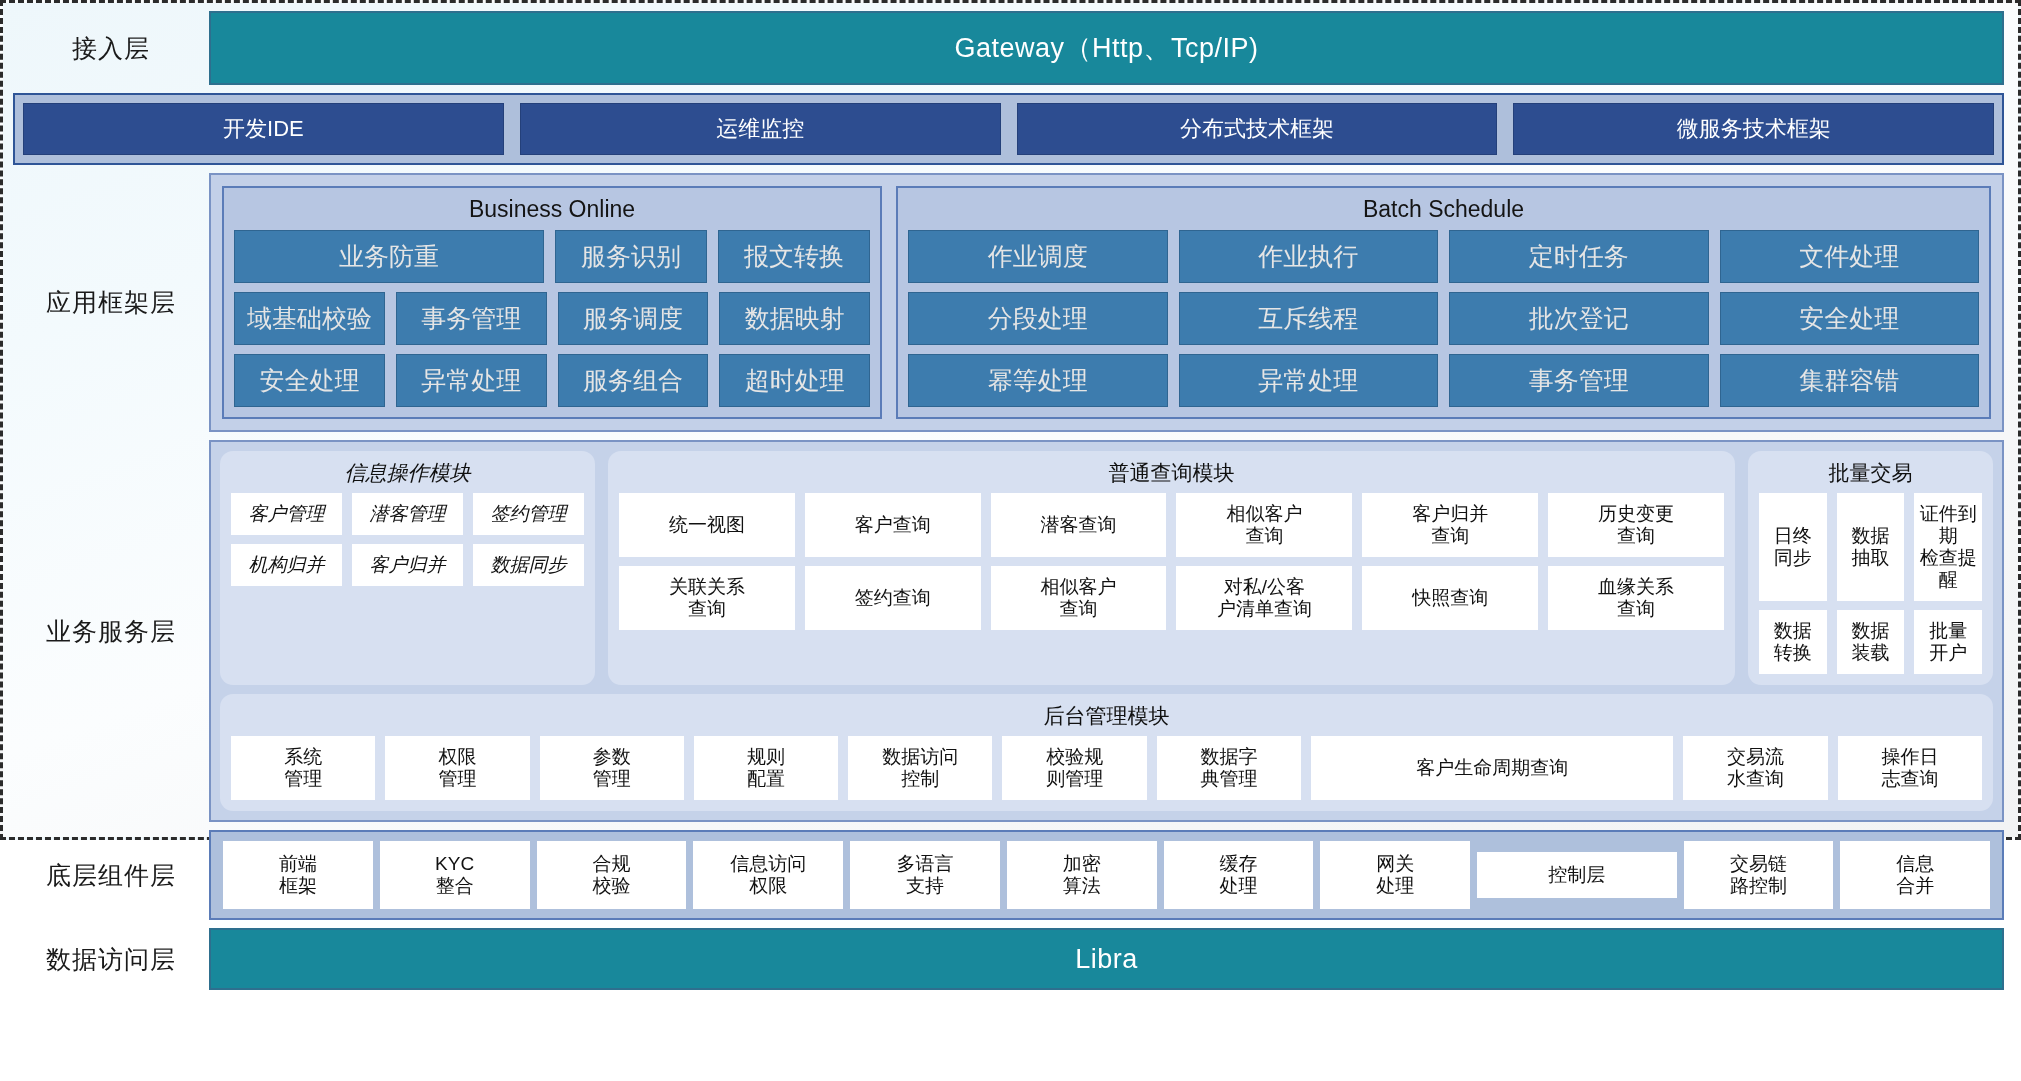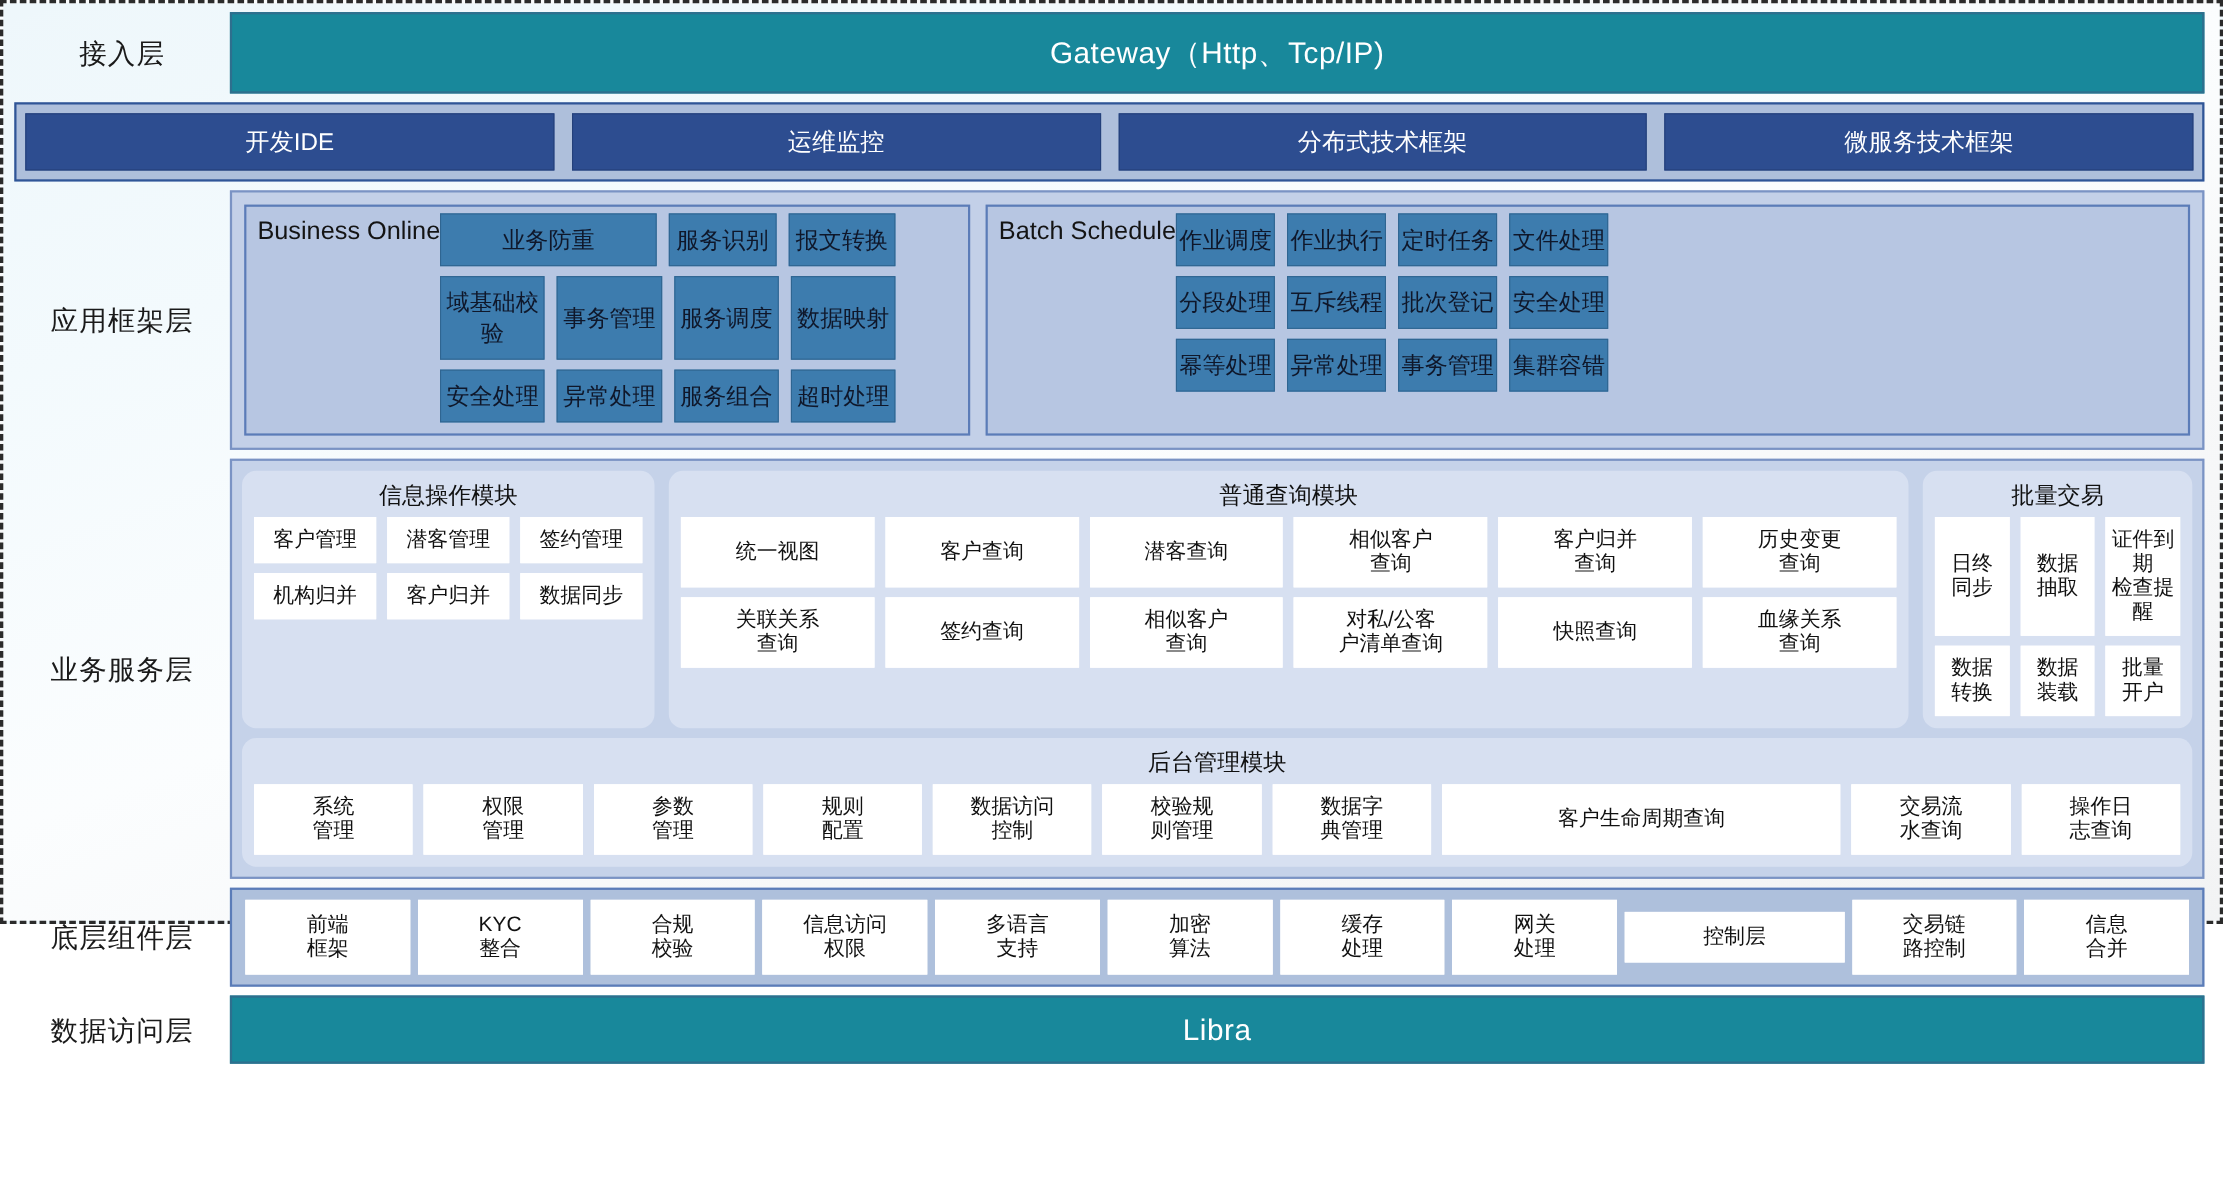--- a/index.html
+++ b/index.html
@@ -74,38 +74,38 @@
     border: 2px solid #7a93c4;
     display: flex;
     gap: 14px;
     padding: 11px;
   }
   .frame-group {
     background: #b7c6e2;
     border: 2px solid #5b7cb8;
     padding: 6px 10px 10px 10px;
     display: flex;
-    flex-direction: row;
+    flex-direction: column;
   }
   .frame-group.online { flex: 0 0 660px; }
   .frame-group.batch { flex: 1 1 auto; }
   .group-title {
     text-align: center;
     font-size: 23px;
     color: #141414;
     padding: 2px 0 7px 0;
     font-weight: 400;
   }
   .grid-rows { display: flex; flex-direction: column; gap: 9px; }
   .grid-row { display: flex; gap: 11px; }
   .cell {
     background: #3d7cae;
     border: 1px solid #2f6591;
-    color: #0f172a;
-    font-size: 21px;
+    color: #e5e5e5;
+    font-size: 25px;
     text-align: center;
     padding: 9px 2px;
     display: flex;
     align-items: center;
     justify-content: center;
     flex: 1 1 0;
   }
   .cell.span2 { flex: 2.08 1 0; }
 
   
@@ -125,21 +125,21 @@
     padding: 5px 11px 11px 11px;
     display: flex;
     flex-direction: column;
   }
   .mod-title {
     text-align: center;
     font-size: 21px;
     color: #101010;
     padding: 3px 0 6px 0;
   }
-  .mod.info { flex: 0 0 375px; }
+  .mod.info { flex: 0 0 375px; font-style: italic; }
   .mod.query { flex: 1 1 auto; }
   .mod.batchtx { flex: 0 0 245px; }
   .mod.admin { flex: 1 1 auto; }
   .wcell {
     background: #ffffff;
     color: #111111;
     font-size: 19px;
     text-align: center;
     line-height: 1.16;
     padding: 9px 3px;

